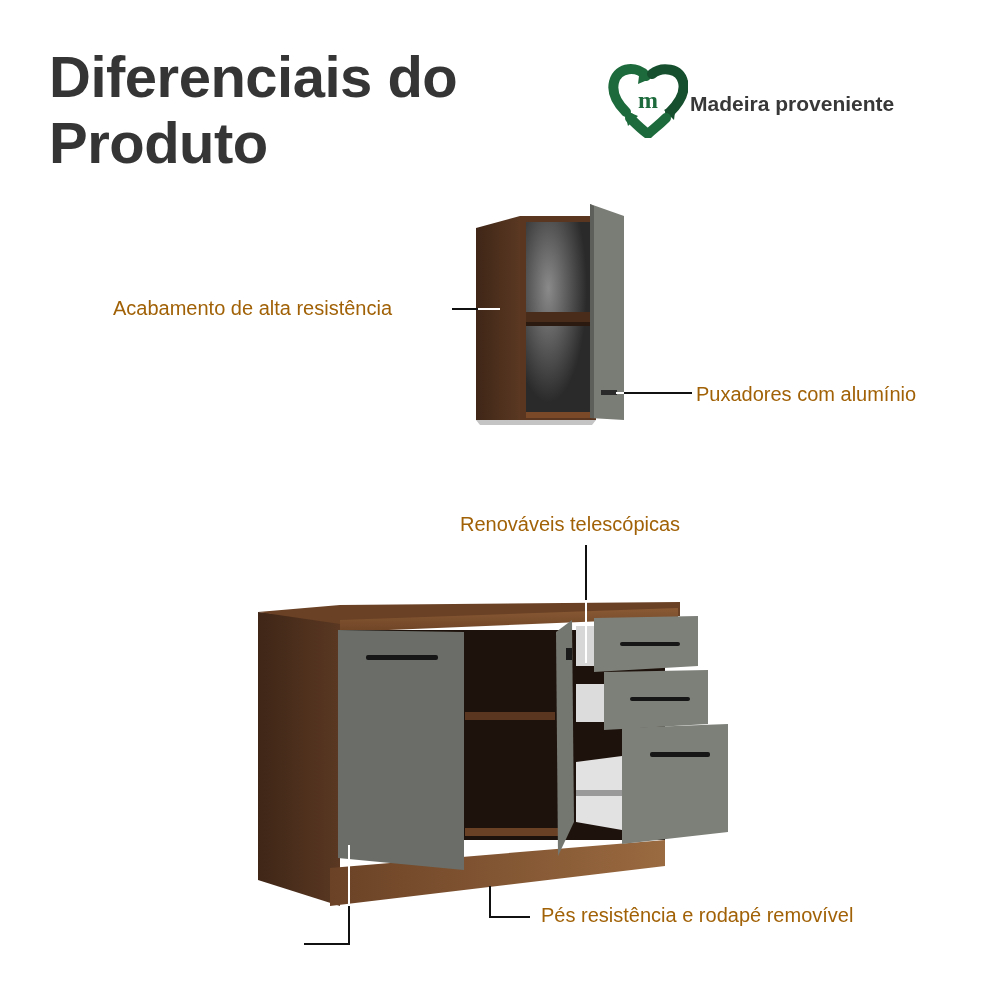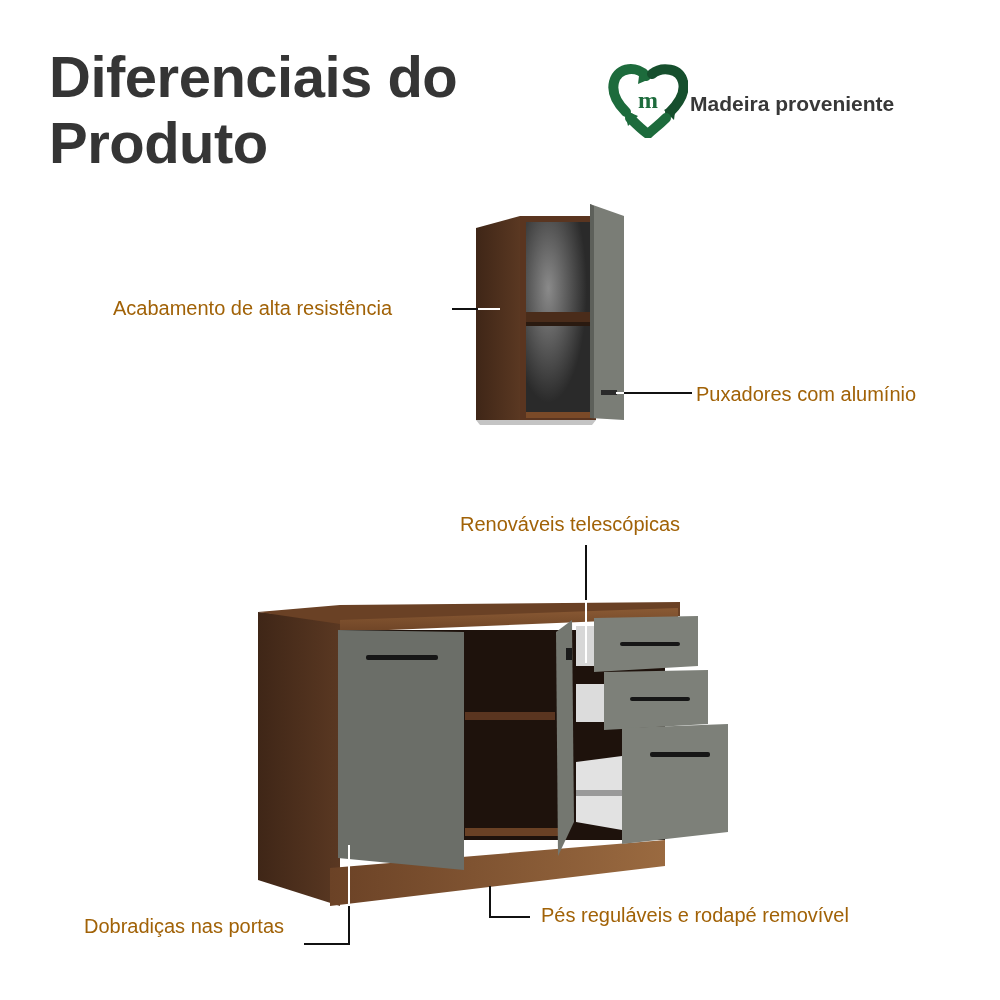--- a/index.html
+++ b/index.html
@@ -115,15 +115,14 @@
     <line x1="349" y1="845" x2="349" y2="906" stroke="#fff"></line>
     <polyline points="349,906 349,944 304,944" stroke="#111"></polyline>
     <polyline points="490,886 490,917 530,917" stroke="#111"></polyline>
   </g>
 </svg>
 
 <div class="label" style="left:113px; top:294px;">Acabamento de alta resistência</div>
 <div class="label" style="left:668px; top:380px;margin-left:28px;">Puxadores com alumínio</div>
 <div class="label" style="left:460px; top:510px;">Renováveis telescópicas</div>
 <div class="label center" style="left:64px; top:912px; width:240px;">
-  <div>Dobradiças nas portas</div>
 </div>
-<div class="label" style="left:541px; top:901px;">Pés reguláveis e rodapé removível</div>
+<div class="label" style="left:541px; top:901px;">Pés resistência e rodapé removível</div>
 
 </body></html>

